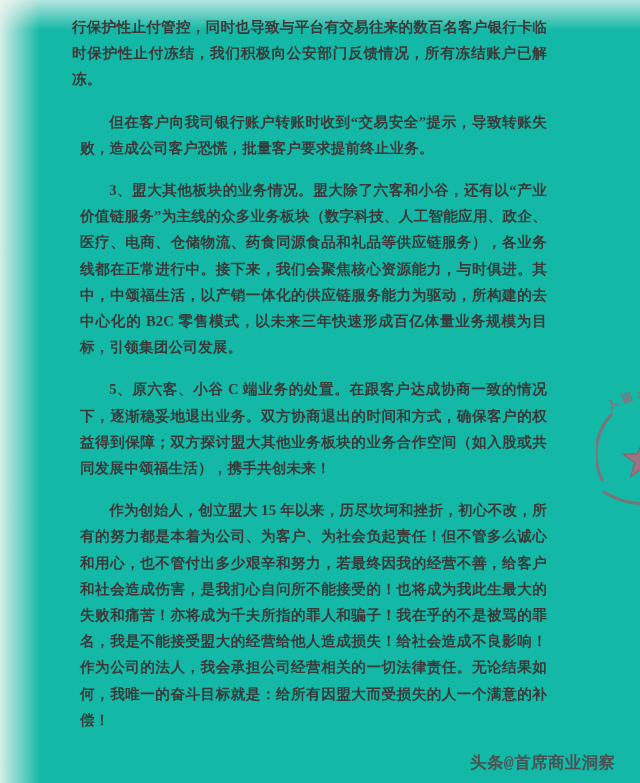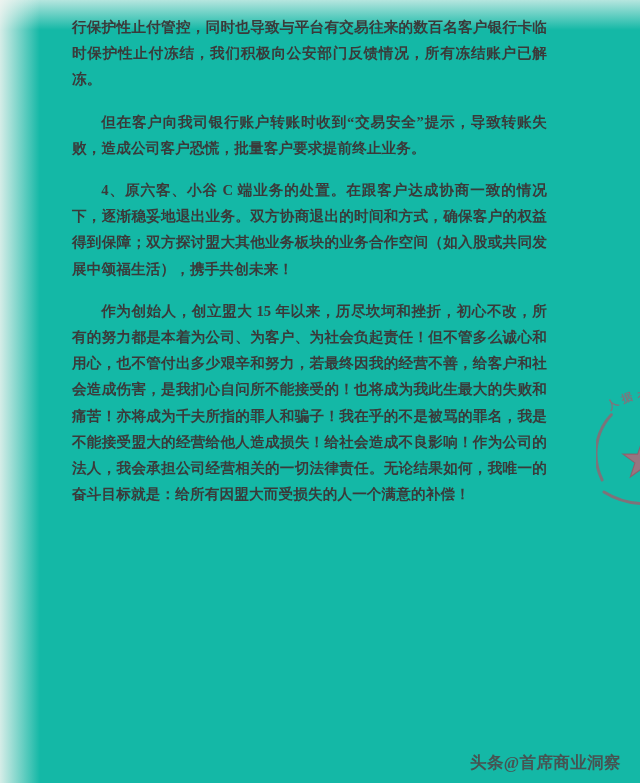--- a/index.html
+++ b/index.html
@@ -59,20 +59,21 @@
     font-weight: 600;
   }
 
   
   .para.continuation {
     text-indent: 0;
   }
 
   .para.gap {
     margin-top: 16px;
+    margin-left: 8px;
   }
 
   
   #seal {
     position: absolute;
     left: 596px;
     top: 388px;
     width: 96px;
     height: 134px;
     pointer-events: none;
@@ -81,21 +82,21 @@
   #seal svg {
     display: block;
     opacity: 0.82;
   }
 
   
   #watermark {
     position: absolute;
     left: 470px;
     top: 752px;
-    font-family: Liberation Serif, serif;
+    font-family: Liberation Mono, monospace;
     font-size: 16.5px;
     font-weight: 700;
     color: #4b4b4b;
     letter-spacing: 0.4px;
     white-space: nowrap;
     opacity: 0.92;
   }
   #watermark .wm-at {
     font-weight: 700;
   }
@@ -104,21 +105,22 @@
 <body>
 
 <div id="page">
 
   <div id="paper-texture"></div>
   <div id="right-seam"></div>
 
   <div id="body-text">
     <p class="para continuation">行保护性止付管控，同时也导致与平台有交易往来的数百名客户银行卡临时保护性止付冻结，我们积极向公安部门反馈情况，所有冻结账户已解冻。</p>
     <p class="para gap">但在客户向我司银行账户转账时收到“交易安全”提示，导致转账失败，造成公司客户恐慌，批量客户要求提前终止业务。</p>
-    <p class="para gap">4、原六客、小谷 C 端业务的处置。在跟客户达成协商一致的情况下，逐渐稳妥地退出业务。双方协商退出的时间和方式，确保客户的权益得到保障；双方探讨盟大其他业务板块的业务合作空间（如入股或共同发展中颂福生活），携手共创未来！</p>
+    <p class="para gap">3、盟大其他板块的业务情况。盟大除了六客和小谷，还有以“产业价值链服务”为主线的众多业务板块（数字科技、人工智能应用、政企、医疗、电商、仓储物流、药食同源食品和礼品等供应链服务），各业务线都在正常进行中。接下来，我们会聚焦核心资源能力，与时俱进。其中，中颂福生活，以产销一体化的供应链服务能力为驱动，所构建的去中心化的 B2C 零售模式，以未来三年快速形成百亿体量业务规模为目标，引领集团公司发展。</p>
+    <p class="para gap">5、原六客、小谷 C 端业务的处置。在跟客户达成协商一致的情况下，逐渐稳妥地退出业务。双方协商退出的时间和方式，确保客户的权益得到保障；双方探讨盟大其他业务板块的业务合作空间（如入股或共同发展中颂福生活），携手共创未来！</p>
     <p class="para gap">作为创始人，创立盟大 15 年以来，历尽坎坷和挫折，初心不改，所有的努力都是本着为公司、为客户、为社会负起责任！但不管多么诚心和用心，也不管付出多少艰辛和努力，若最终因我的经营不善，给客户和社会造成伤害，是我扪心自问所不能接受的！也将成为我此生最大的失败和痛苦！亦将成为千夫所指的罪人和骗子！我在乎的不是被骂的罪名，我是不能接受盟大的经营给他人造成损失！给社会造成不良影响！作为公司的法人，我会承担公司经营相关的一切法律责任。无论结果如何，我唯一的奋斗目标就是：给所有因盟大而受损失的人一个满意的补偿！</p>
 
   </div>
 
   <div id="seal">
     <svg width="96" height="134" viewBox="0 0 96 134" xmlns="http://www.w3.org/2000/svg">
 
       <circle cx="58" cy="66" r="58" fill="none" stroke="#c8415a" stroke-width="3.2" stroke-linecap="round" opacity="0.78" stroke-dasharray="120 300" stroke-dashoffset="60"></circle>
       <circle cx="58" cy="66" r="58" fill="none" stroke="#c8415a" stroke-width="3" stroke-linecap="round" opacity="0.7" stroke-dasharray="70 300" stroke-dashoffset="215"></circle>
 

